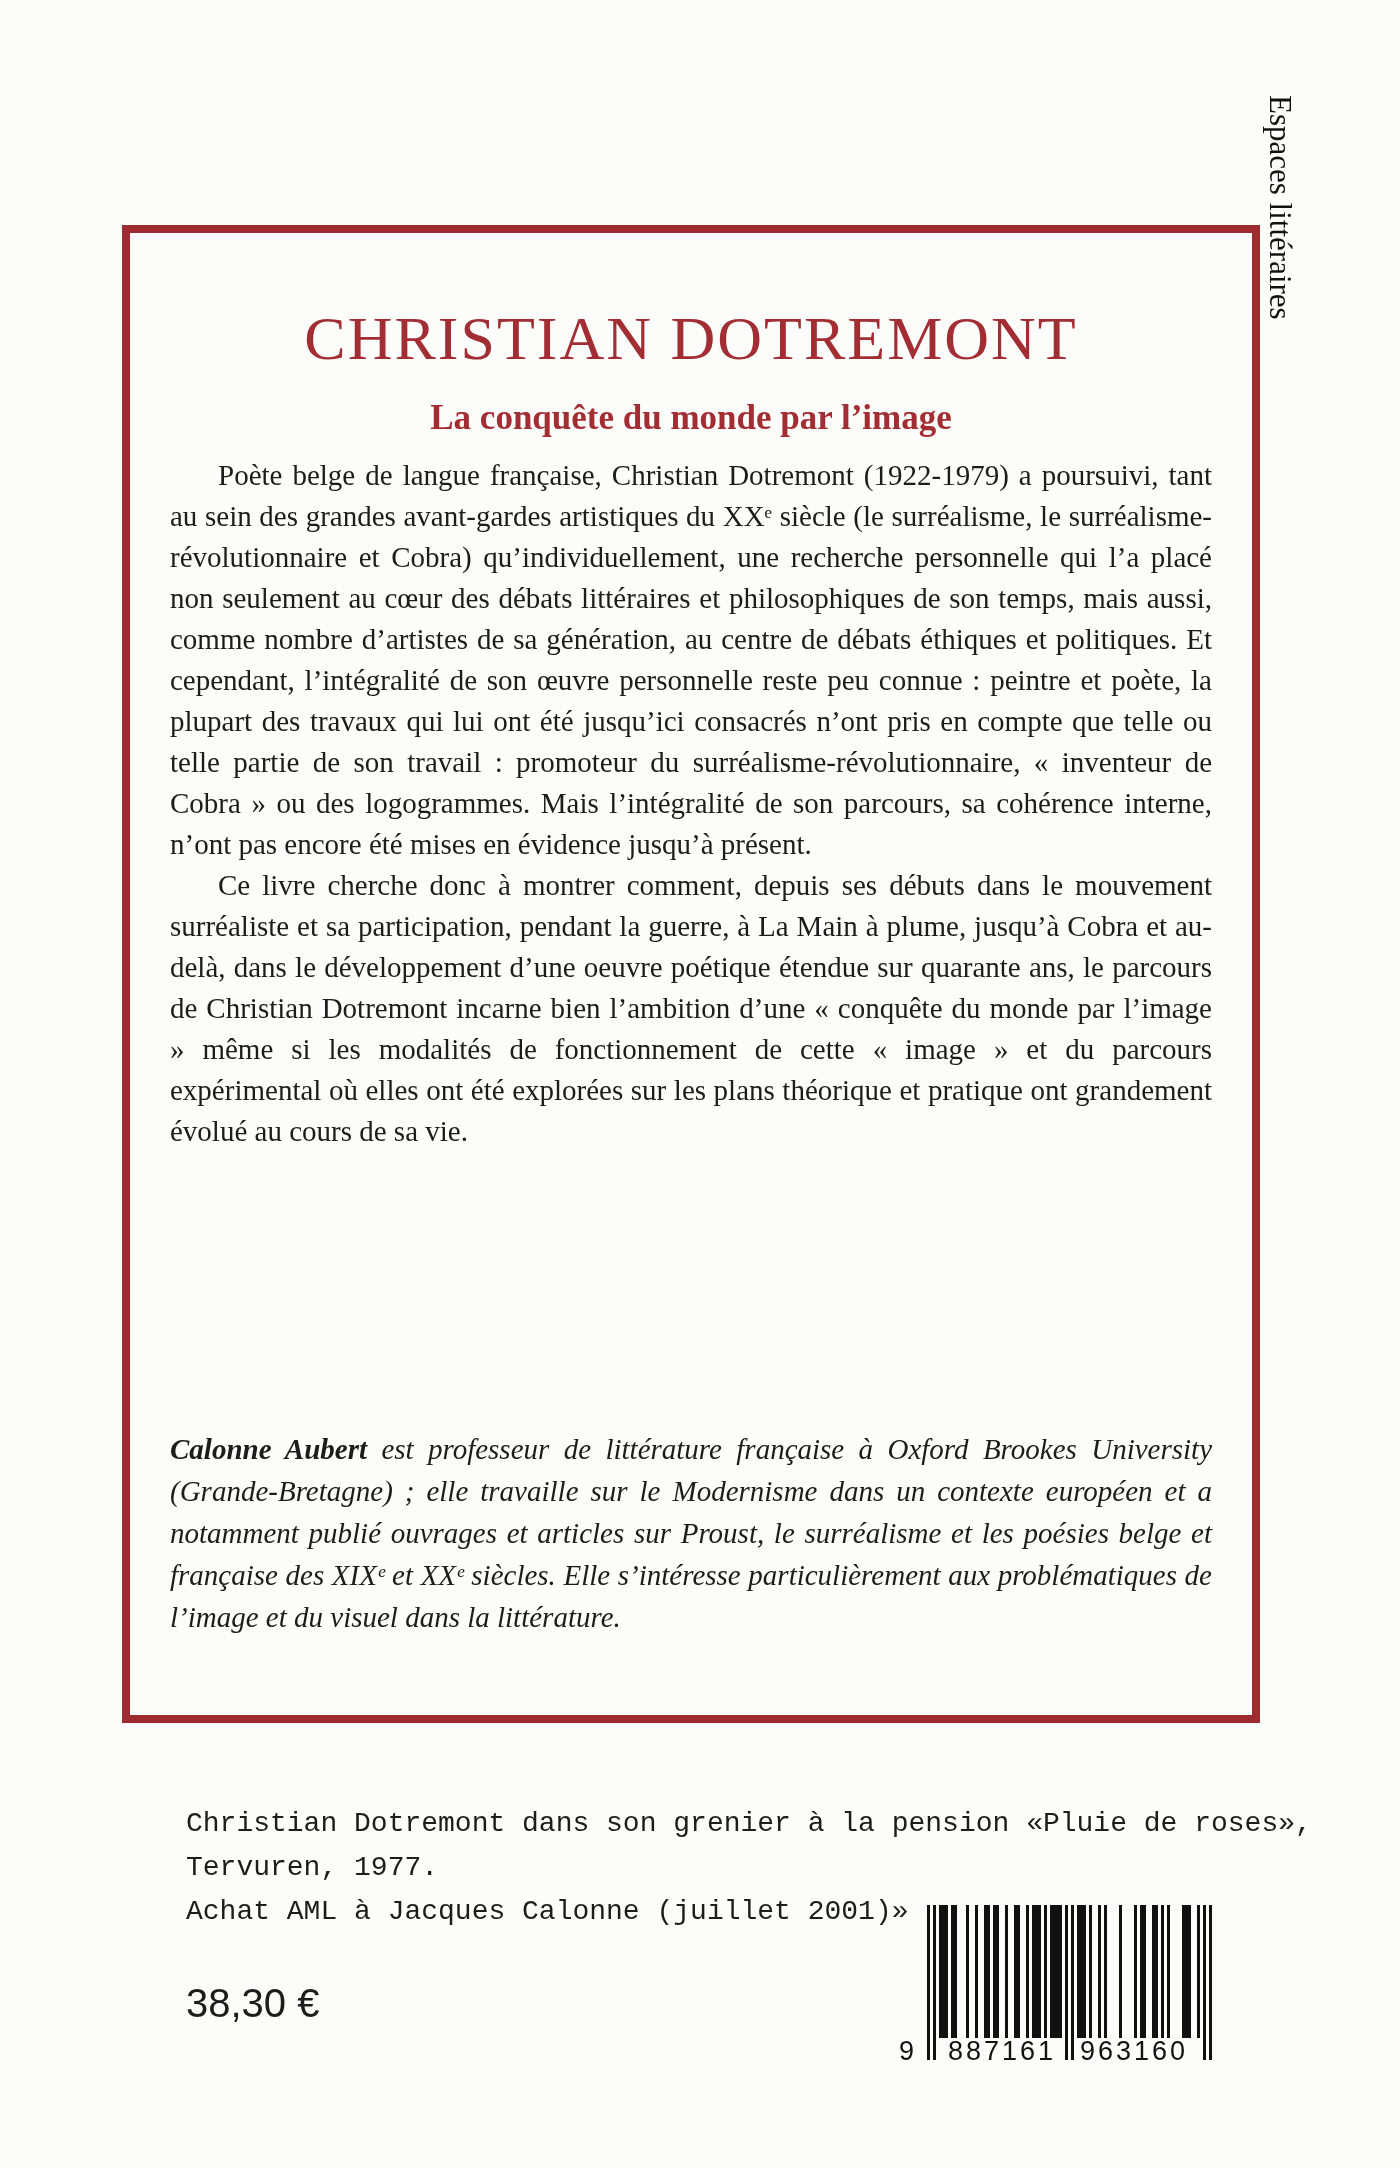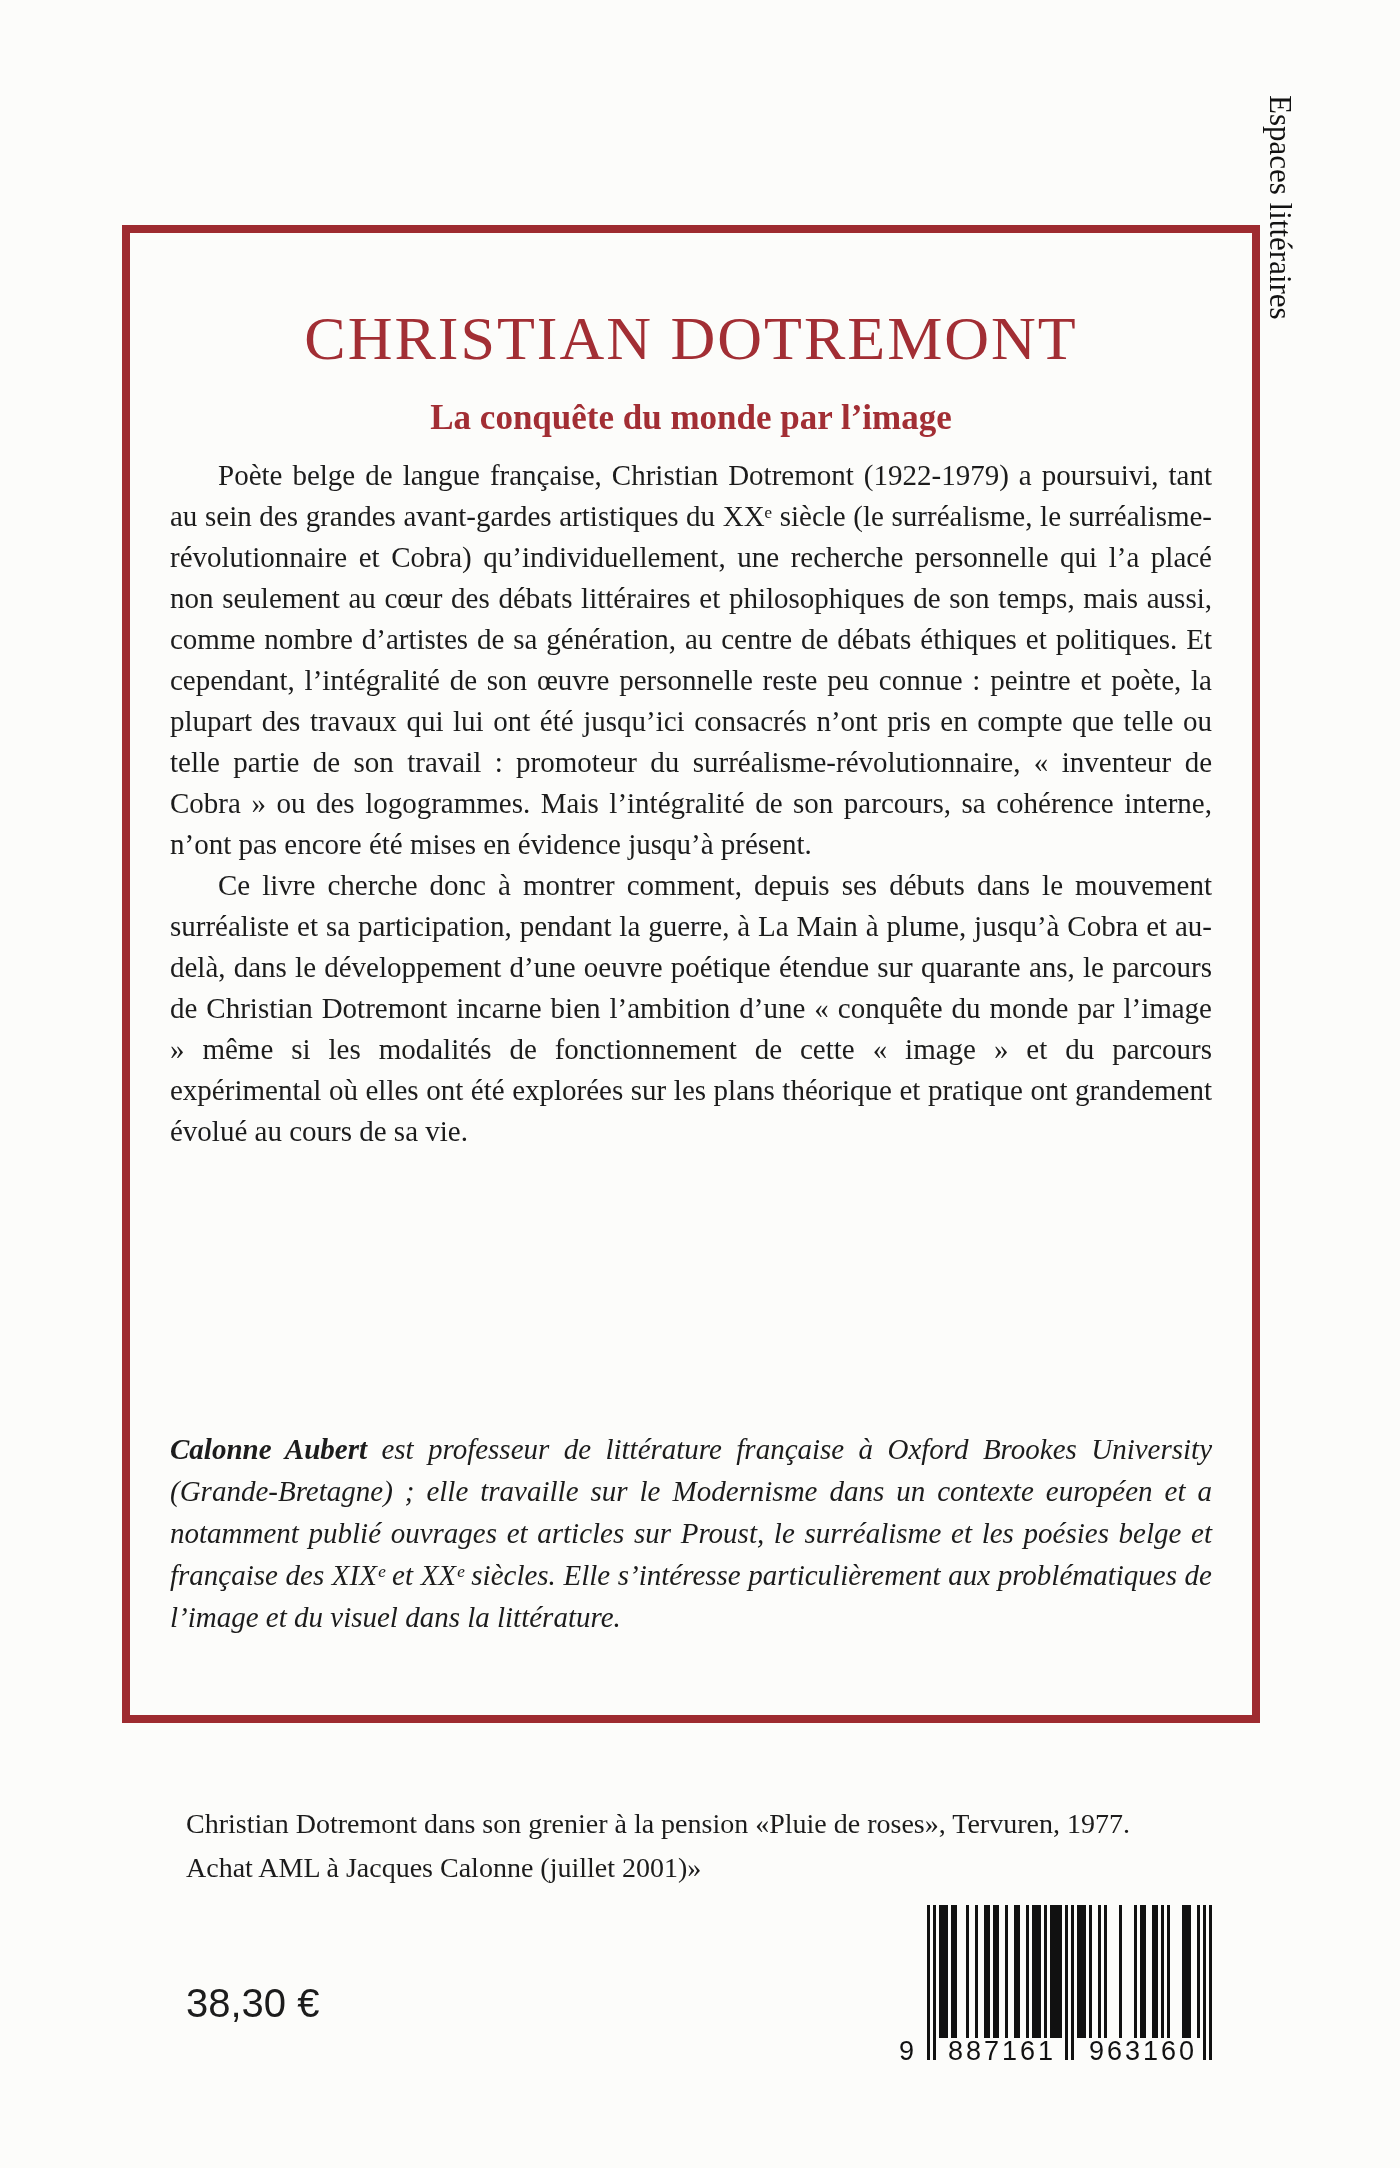--- a/index.html
+++ b/index.html
@@ -61,20 +61,21 @@
     text-align:justify;
     font-style:italic;
   }
   .bio .bio-name{font-weight:bold;}
 
   .photo-credit{
     position:absolute;
     left:186px; top:1802px;
     font-size:28px;
     line-height:44px;
+    font-family:Liberation Mono, monospace;
   }
 
   .price-block{
     position:absolute;
     left:186px; top:1980px;
     font-family:"Liberation Sans", sans-serif;
     font-size:40px;
     line-height:47px;
   }
 
@@ -102,21 +103,21 @@
   .barcode-digits span{
     position:absolute;
     font-family:"Liberation Sans", sans-serif;
     font-size:27px;
     letter-spacing:3px;
     color:#111;
     bottom:-2px;
   }
   .bd-first{left:-28px;}
   .bd-g1{left:12px; width:126px; text-align:center; letter-spacing:4px;}
-  .bd-g2{left:153px; width:126px; text-align:center; letter-spacing:4px;}
+  .bd-g2{left:153px; width:126px; letter-spacing:4px;}
 </style>
 </head>
 <body>
 
 <div class="collection">Espaces littéraires</div>
 
 <div class="frame">
   <h1 class="book-title">CHRISTIAN DOTREMONT</h1>
   <h2 class="book-subtitle">La conquête du monde par l’image</h2>
 

